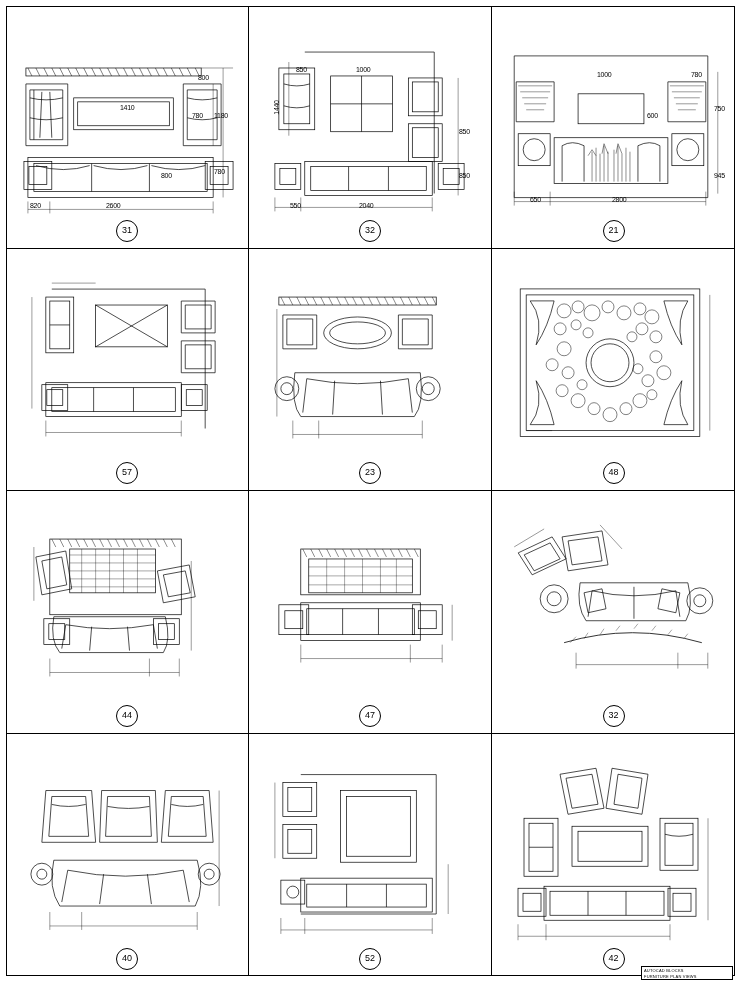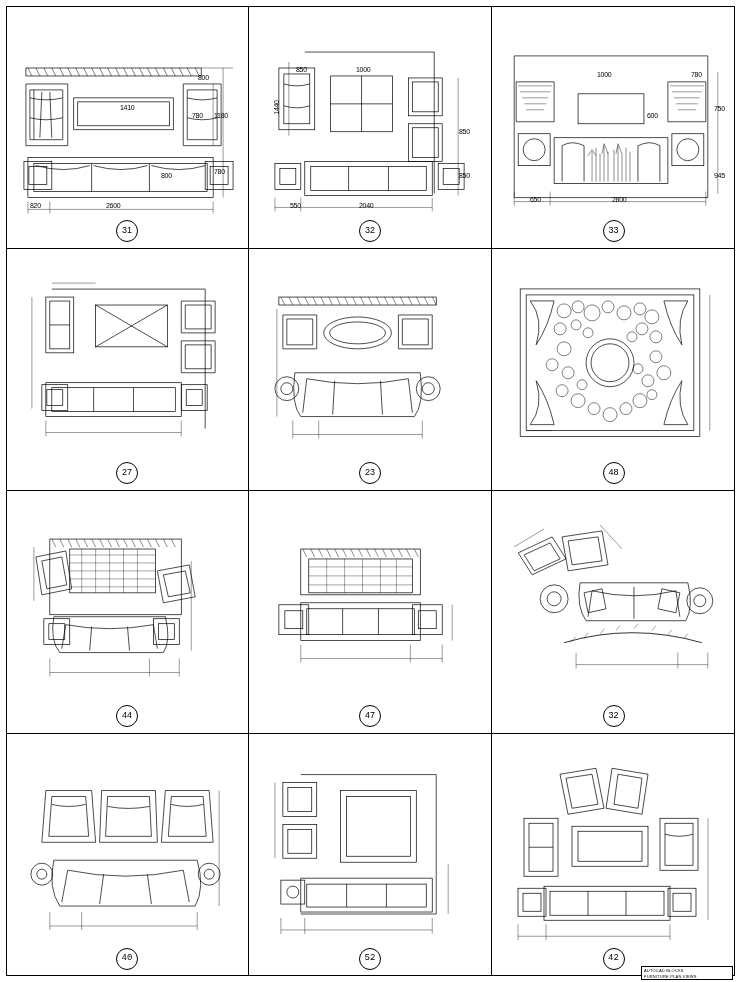--- a/index.html
+++ b/index.html
@@ -2,21 +2,21 @@
 <html><head>
 <meta charset="utf-8">
 <style>
   html,body{margin:0;padding:0;background:#ffffff;}
   body{width:741px;height:982px;font-family:"Liberation Sans",sans-serif;color:#000;}
   #sheet{position:relative;width:741px;height:982px;box-sizing:border-box;}
   .outer-frame{position:absolute;left:6px;top:6px;width:729px;height:970px;border:1px solid #000;box-sizing:border-box;}
   .grid{position:absolute;left:6px;top:6px;width:729px;height:970px;display:grid;grid-template-columns:1fr 1fr 1fr;grid-template-rows:1fr 1fr 1fr 1fr;box-sizing:border-box;}
   .cell{position:relative;border-right:1px solid #000;border-bottom:1px solid #000;box-sizing:border-box;overflow:hidden;}
   .cell:nth-child(3n){border-right:none;}
-  .cell:nth-child(n+10){border-bottom:none;font-family:Liberation Mono, monospace;}
+  .cell:nth-child(n+10){border-bottom:none;}
   .draw{position:absolute;left:0;top:0;width:100%;height:100%;}
   .tag{position:absolute;left:50%;transform:translateX(-50%);bottom:6px;width:20px;height:20px;border:1px solid #000;border-radius:50%;font-size:9px;line-height:18px;text-align:center;background:#fff;}
   .dim{position:absolute;font-size:7px;font-family:"Liberation Sans",sans-serif;letter-spacing:-0.3px;white-space:nowrap;}
   svg{display:block;}
   .stamp{position:absolute;right:8px;bottom:2px;width:92px;height:14px;border:1px solid #000;box-sizing:border-box;background:#fff;}
   .stamp .l1{position:absolute;left:2px;top:1px;font-size:4px;letter-spacing:.2px;}
   .stamp .l2{position:absolute;left:2px;top:7px;font-size:4px;letter-spacing:.2px;}
 </style>
 </head>
 <body>
@@ -202,21 +202,21 @@
           </g>
         </g>
       </svg>
       <div class="dim" style="left:105px;top:65px;">1000</div>
       <div class="dim" style="left:199px;top:65px;">780</div>
       <div class="dim" style="left:155px;top:106px;">600</div>
       <div class="dim" style="left:222px;top:99px;">750</div>
       <div class="dim" style="left:222px;top:166px;">945</div>
       <div class="dim" style="left:38px;top:190px;">650</div>
       <div class="dim" style="left:120px;top:190px;">2800</div>
-      <div class="tag">33</div>
+      <div class="tag">21</div>
     </div>
 
     <div class="cell">
       <svg class="draw" viewBox="0 0 243 242">
         <g fill="none" stroke="#000" stroke-width="0.7">
           <path d="M46 40 L200 40 L200 180"></path>
 
           <rect x="40" y="48" width="28" height="56"></rect>
           <rect x="44" y="52" width="20" height="48"></rect>
           <line x1="44" y1="76" x2="64" y2="76"></line>
@@ -242,21 +242,21 @@
           <g stroke-width="0.4">
             <line x1="40" y1="172" x2="40" y2="188"></line>
             <line x1="176" y1="172" x2="176" y2="188"></line>
             <line x1="40" y1="184" x2="176" y2="184"></line>
             <line x1="26" y1="48" x2="26" y2="160"></line>
             <line x1="46" y1="34" x2="90" y2="34"></line>
           </g>
         </g>
       </svg>
 
-      <div class="tag">27</div>
+      <div class="tag">57</div>
     </div>
 
     <div class="cell">
       <svg class="draw" viewBox="0 0 243 242">
         <g fill="none" stroke="#000" stroke-width="0.7">
 
           <rect x="30" y="48" width="158" height="8"></rect>
           <g stroke-width="0.45">
             <line x1="32" y1="48" x2="36" y2="56"></line>
               <line x1="40" y1="48" x2="44" y2="56"></line>

